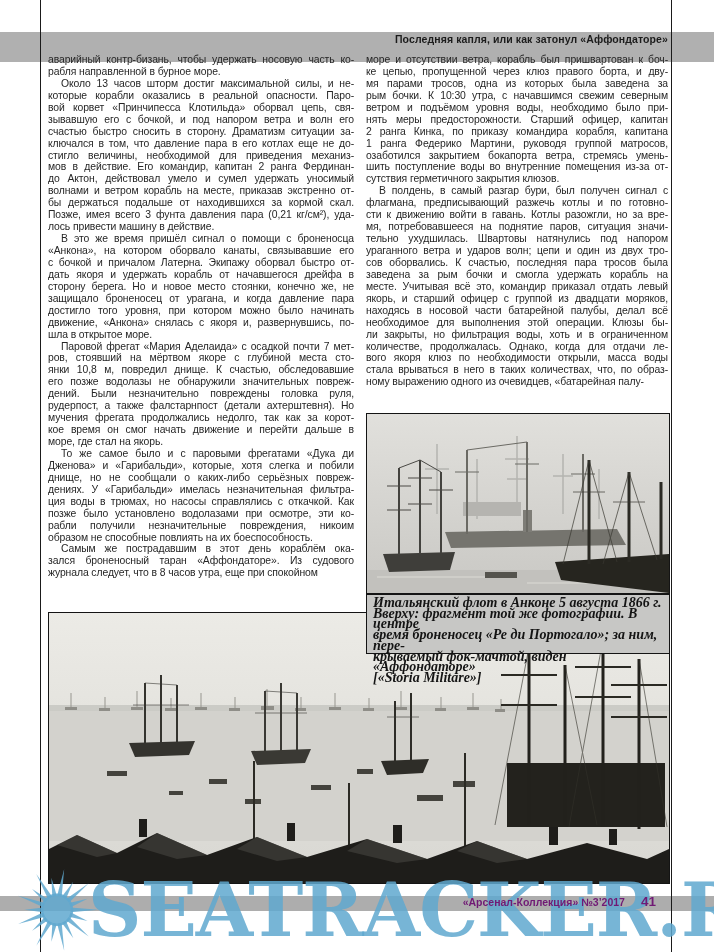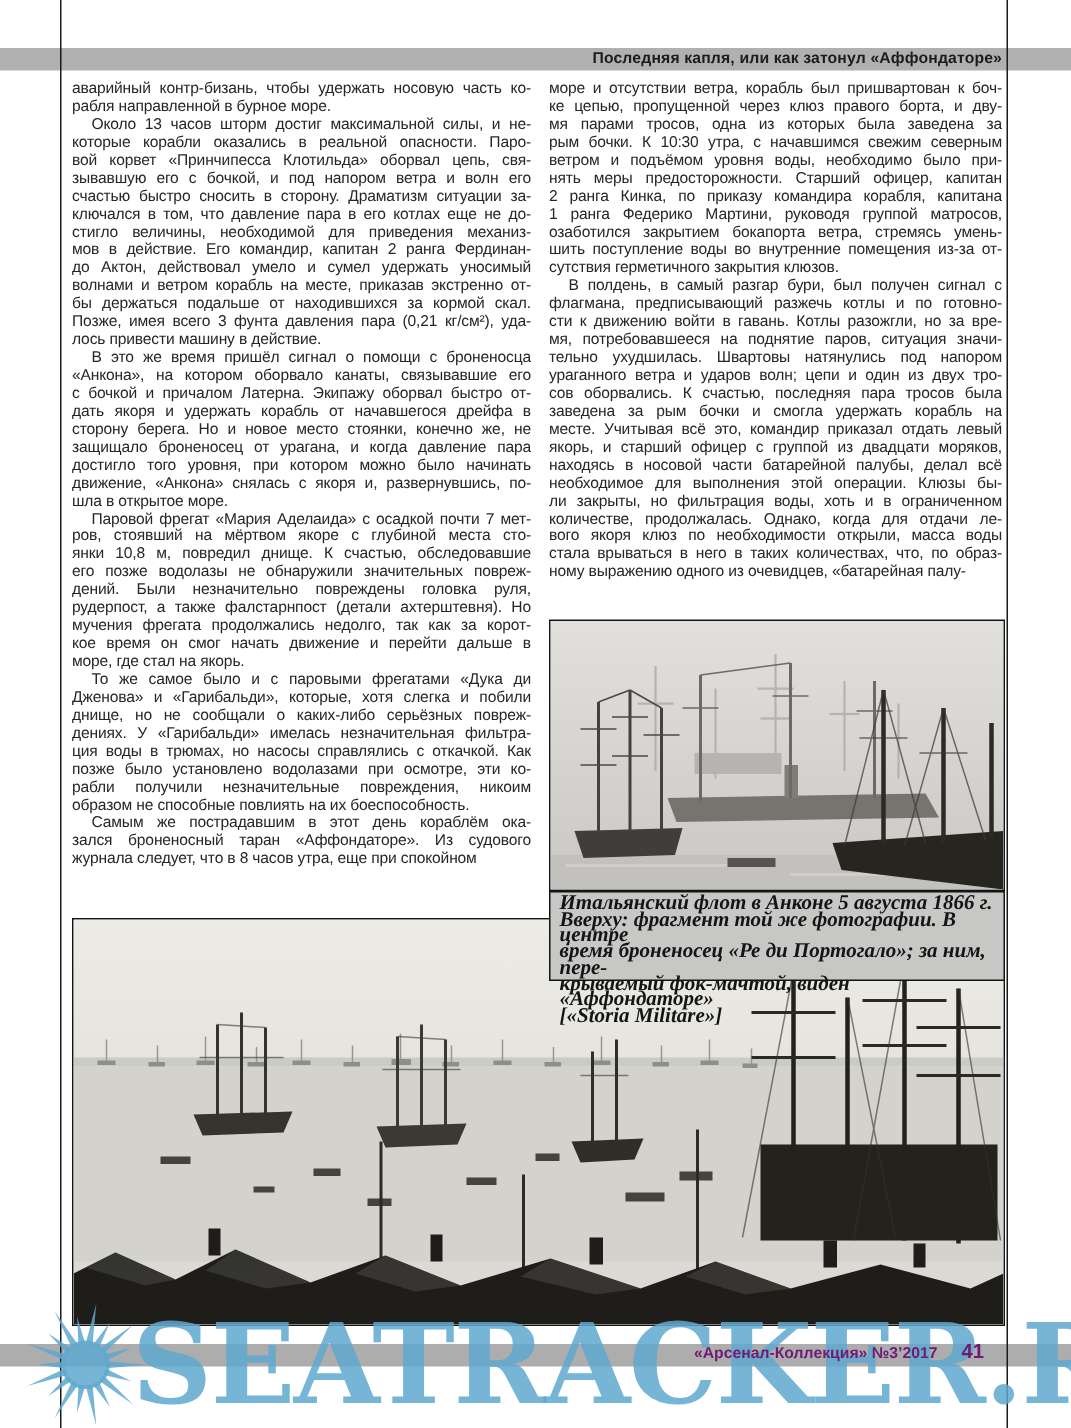--- a/index.html
+++ b/index.html
@@ -1,21 +1,21 @@
 <!DOCTYPE html>
 <html><head>
 <meta charset="utf-8">
 <style>
   html,body{margin:0;padding:0;background:#ffffff;}
   .page{position:relative;width:714px;height:952px;background:#ffffff;overflow:hidden;
         font-family:"Liberation Sans",sans-serif;}
   .rule{position:absolute;top:0;width:1px;height:952px;background:#1a1a1a;z-index:2;}
   .rule-left{left:40px;}
   .rule-right{left:671px;}
-  .header-band{position:absolute;left:0;top:32px;width:714px;height:15px;background:#b0b0b0;z-index:1;}
+  .header-band{position:absolute;left:0;top:32px;width:714px;height:30px;background:#b0b0b0;z-index:1;}
   .header-title{position:absolute;right:46px;top:0;height:15px;line-height:15px;
         font-size:10.5px;font-weight:bold;color:#1c1c1c;letter-spacing:0.1px;}
   .col{position:absolute;top:54px;font-size:10.4px;line-height:11.95px;color:#262626;
         letter-spacing:-0.1px;overflow:hidden;z-index:1;}
   .col-left{left:48px;width:306px;}
   .col-right{left:366px;width:302px;}
   .para{margin:0;}
   .jl{white-space:nowrap;text-align:justify;text-align-last:justify;height:11.95px;overflow:hidden;}
   .jl.ind{text-indent:13px;}
   .jl.plast{text-align-last:left;}

